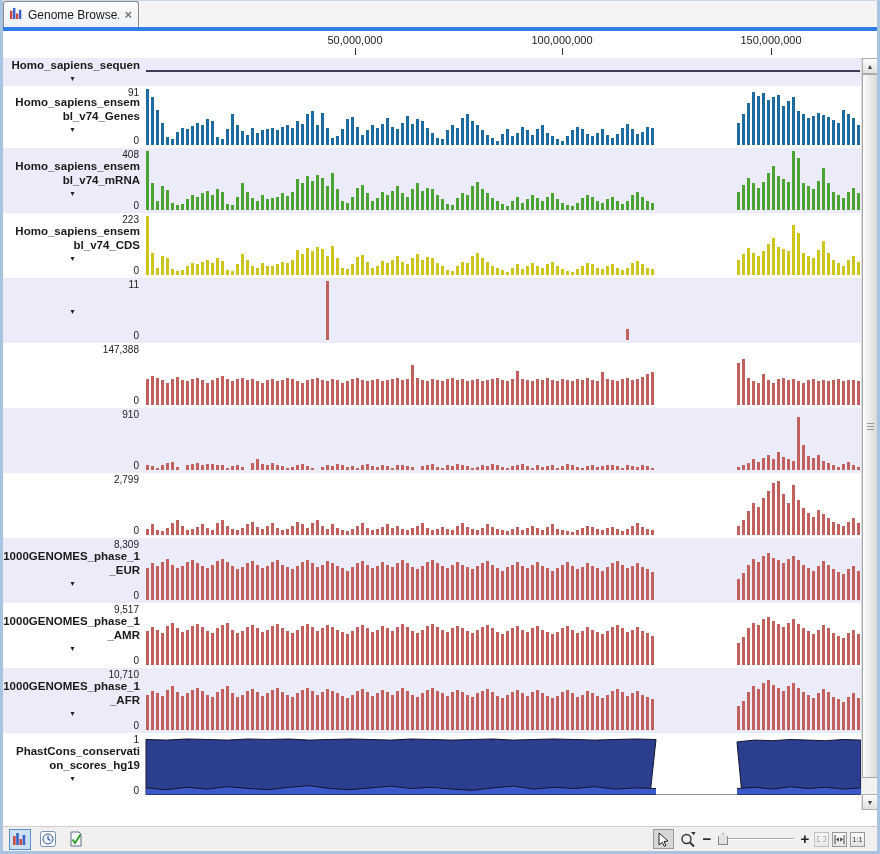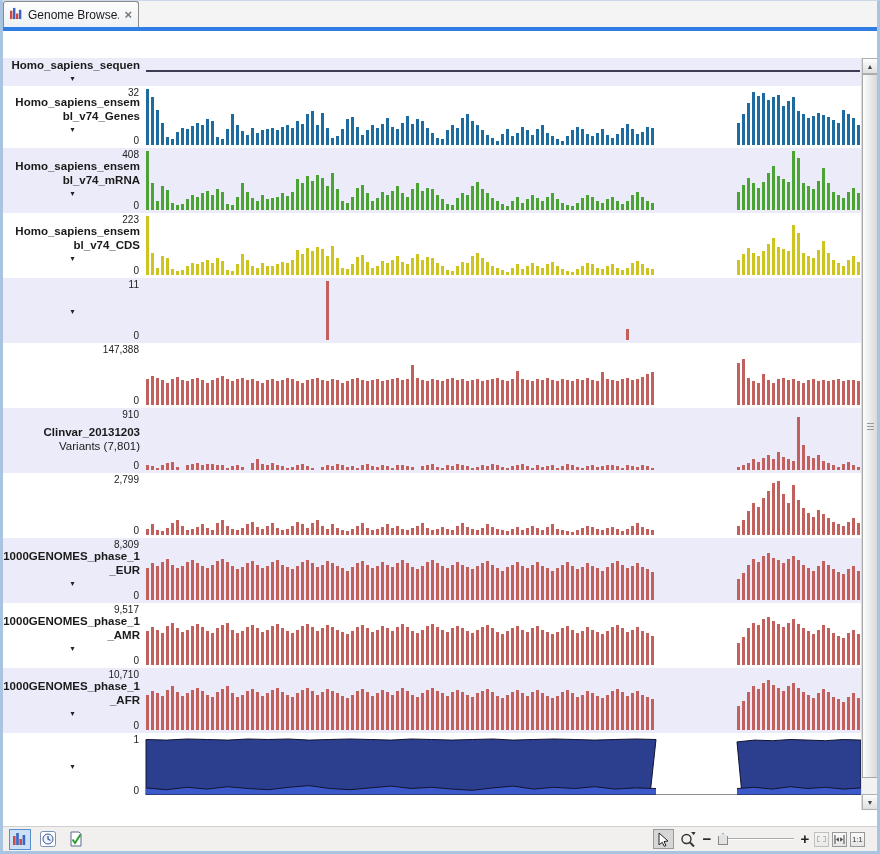--- a/index.html
+++ b/index.html
@@ -85,35 +85,43 @@
           <rect x="9.6" y="3" width="2.6" height="10" fill="#3b62c4"></rect>
         </svg>
       </span>
       <span class="tab-title">Genome Browse...</span>
       <span class="tab-close">×</span>
     </div>
   </div>
   <div class="bluestrip"></div>
 
   <div class="content">
+    <div class="ruler" id="ruler">
+        <span class="rlabel" style="left: 352px;">50,000,000</span>
+        <div class="rtick" style="left: 352px;"></div>
+        <span class="rlabel" style="left: 559px;">100,000,000</span>
+        <div class="rtick" style="left: 559px;"></div>
+        <span class="rlabel" style="left: 768px;">150,000,000</span>
+        <div class="rtick" style="left: 768px;"></div>
+      </div>
     <div class="tracks" id="tracks">
         <div class="track-row" style="height: 28px; background: rgb(235, 235, 249);">
           <div class="tlabel">
             <div class="tmid">
               <div class="tname">Homo_sapiens_sequen</div>
               <div class="tarrow">▾</div>
             </div>
           </div>
           <div class="chart">
             <div class="seqline"></div>
           </div>
         </div>
         <div class="track-row" style="height: 62px; background: rgb(255, 255, 255);">
           <div class="tlabel">
-            <div class="tmax">32</div>
+            <div class="tmax">91</div>
             <div class="tmid">
               <div class="tname">Homo_sapiens_ensem
 bl_v74_Genes</div>
               <div class="tarrow">▾</div>
             </div>
             <div class="tmin">0</div>
           </div>
           <div class="chart">
             <div class="bar" style="left: 1px; width: 3px; height: 56px; background: rgb(30, 107, 159);"></div>
             <div class="bar" style="left: 6px; width: 3px; height: 47.6px; background: rgb(30, 107, 159);"></div>
@@ -668,24 +676,20 @@
             <div class="bar" style="left: 692px; width: 3px; height: 25.96px; background: rgb(194, 96, 93);"></div>
             <div class="bar" style="left: 697px; width: 3px; height: 24.19px; background: rgb(194, 96, 93);"></div>
             <div class="bar" style="left: 702px; width: 3px; height: 25.37px; background: rgb(194, 96, 93);"></div>
             <div class="bar" style="left: 707px; width: 3px; height: 24.78px; background: rgb(194, 96, 93);"></div>
             <div class="bar" style="left: 712px; width: 3px; height: 23.6px; background: rgb(194, 96, 93);"></div>
           </div>
         </div>
         <div class="track-row" style="height: 65px; background: rgb(235, 235, 249);">
           <div class="tlabel">
             <div class="tmax">910</div>
-            <div class="tmid">
-              <div class="tname">Clinvar_20131203</div>
-              <div class="tsub">Variants (7,801)</div>
-            </div>
             <div class="tmin">0</div>
           </div>
           <div class="chart">
             <div class="bar" style="left: 1px; width: 3px; height: 4.72px; background: rgb(194, 96, 93);"></div>
             <div class="bar" style="left: 6px; width: 3px; height: 3.54px; background: rgb(194, 96, 93);"></div>
             <div class="bar" style="left: 11px; width: 3px; height: 2.36px; background: rgb(194, 96, 93);"></div>
             <div class="bar" style="left: 16px; width: 3px; height: 5.31px; background: rgb(194, 96, 93);"></div>
             <div class="bar" style="left: 21px; width: 3px; height: 7.08px; background: rgb(194, 96, 93);"></div>
             <div class="bar" style="left: 26px; width: 3px; height: 8.26px; background: rgb(194, 96, 93);"></div>
             <div class="bar" style="left: 31px; width: 3px; height: 2.95px; background: rgb(194, 96, 93);"></div>
@@ -1359,20 +1363,22 @@
             <div class="bar" style="left: 697px; width: 3px; height: 28.32px; background: rgb(194, 96, 93);"></div>
             <div class="bar" style="left: 702px; width: 3px; height: 33.04px; background: rgb(194, 96, 93);"></div>
             <div class="bar" style="left: 707px; width: 3px; height: 36.58px; background: rgb(194, 96, 93);"></div>
             <div class="bar" style="left: 712px; width: 3px; height: 31.86px; background: rgb(194, 96, 93);"></div>
           </div>
         </div>
         <div class="track-row" style="height: 65px; background: rgb(255, 255, 255);">
           <div class="tlabel">
             <div class="tmax">1</div>
             <div class="tmid">
+              <div class="tname">PhastCons_conservati
+on_scores_hg19</div>
               <div class="tarrow">▾</div>
             </div>
             <div class="tmin">0</div>
           </div>
           <div class="chart">
             <svg width="716" height="59" style="position: absolute; left: 0px; bottom: 3px;">
               <polygon points="1,59 1,3.5 21.4,4.1 41.8,3.0 62.199999999999996,3.5 82.6,4.1 103,3.0 123.39999999999999,3.5 143.79999999999998,3.0 164.2,4.1 184.6,3.5 205,3.0 225.39999999999998,3.5 245.79999999999998,4.1 266.2,3.0 286.59999999999997,3.5 307,4.1 327.4,3.5 347.79999999999995,3.0 368.2,4.1 388.59999999999997,3.5 409,3.0 429.4,3.5 449.79999999999995,4.1 470.2,3.5 490.59999999999997,3.0 510.99999999999994,3.5 505,59" fill="#2c3e8e" stroke="#12142e"></polygon>
               <polygon points="1,59 1,51.9 21.4,53.7 41.8,51.3 62.199999999999996,53.1 82.6,50.7 103,52.5 123.39999999999999,53.7 143.79999999999998,51.3 164.2,49.6 184.6,52.5 205,53.7 225.39999999999998,51.9 245.79999999999998,50.1 266.2,52.5 286.59999999999997,51.3 307,53.1 327.4,54.3 347.79999999999995,51.9 368.2,50.1 388.59999999999997,53.1 409,51.3 429.4,52.5 449.79999999999995,50.7 470.2,53.1 490.59999999999997,51.9 510.99999999999994,52.5 511,59" fill="#3c59cc"></polygon>
               <polyline points="1,51.9 21.4,53.7 41.8,51.3 62.199999999999996,53.1 82.6,50.7 103,52.5 123.39999999999999,53.7 143.79999999999998,51.3 164.2,49.6 184.6,52.5 205,53.7 225.39999999999998,51.9 245.79999999999998,50.1 266.2,52.5 286.59999999999997,51.3 307,53.1 327.4,54.3 347.79999999999995,51.9 368.2,50.1 388.59999999999997,53.1 409,51.3 429.4,52.5 449.79999999999995,50.7 470.2,53.1 490.59999999999997,51.9 510.99999999999994,52.5" fill="none" stroke="#12142e" stroke-width="1"></polyline>
               <polygon points="597,59 592,5.9 609.7142857142857,4.1 627.4285714285714,4.7 645.1428571428571,3.5 662.8571428571429,4.1 680.5714285714286,4.7 698.2857142857143,3.5 716,4.1 716,59" fill="#2c3e8e" stroke="#12142e"></polygon>

